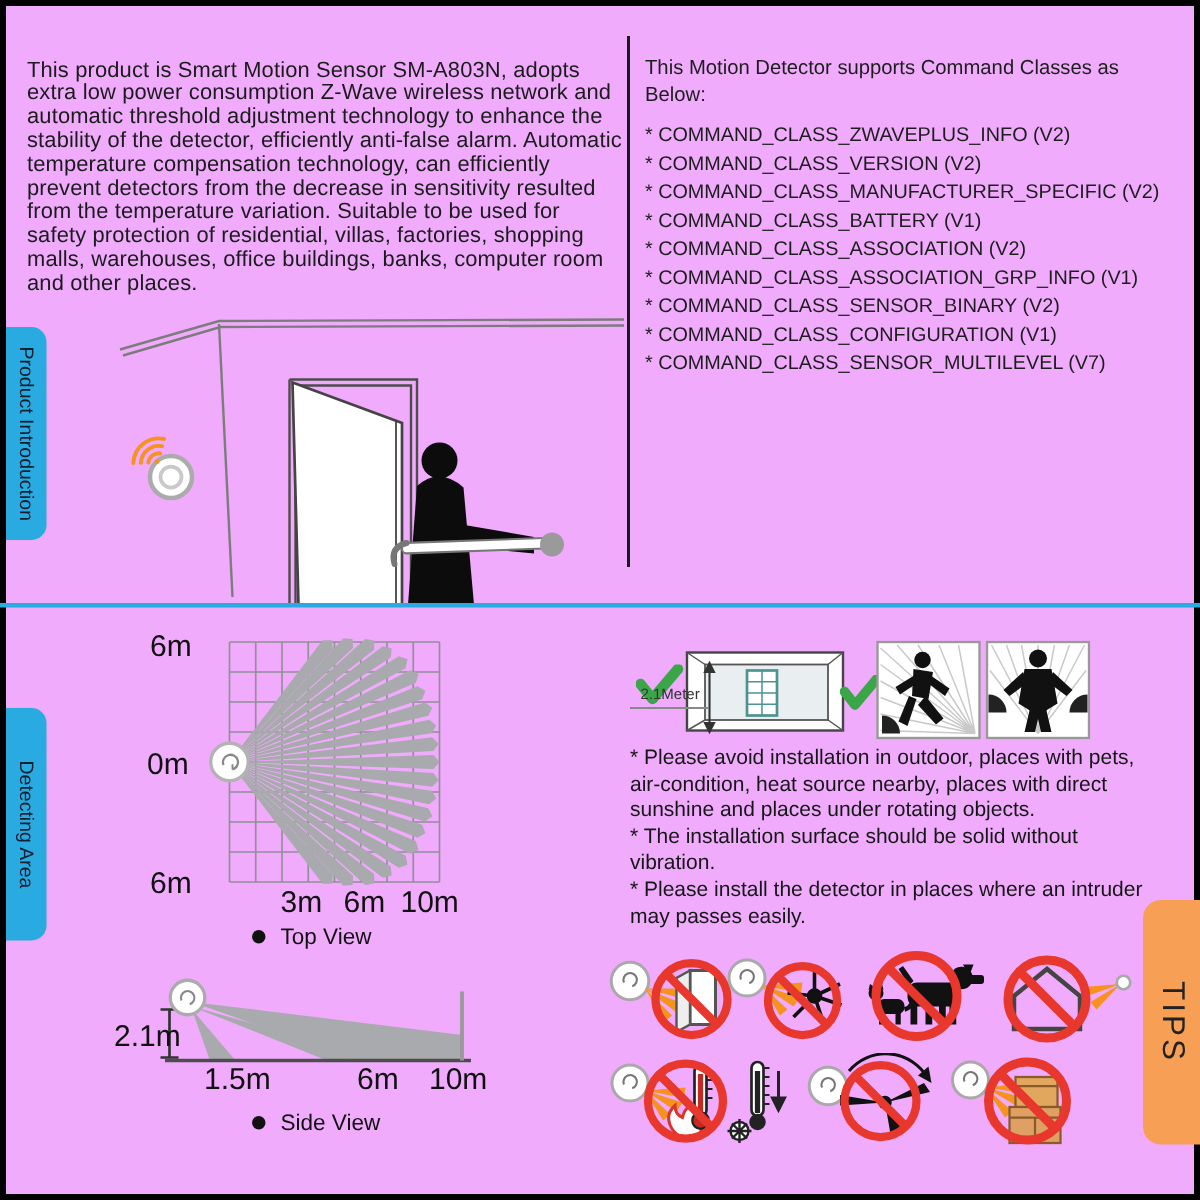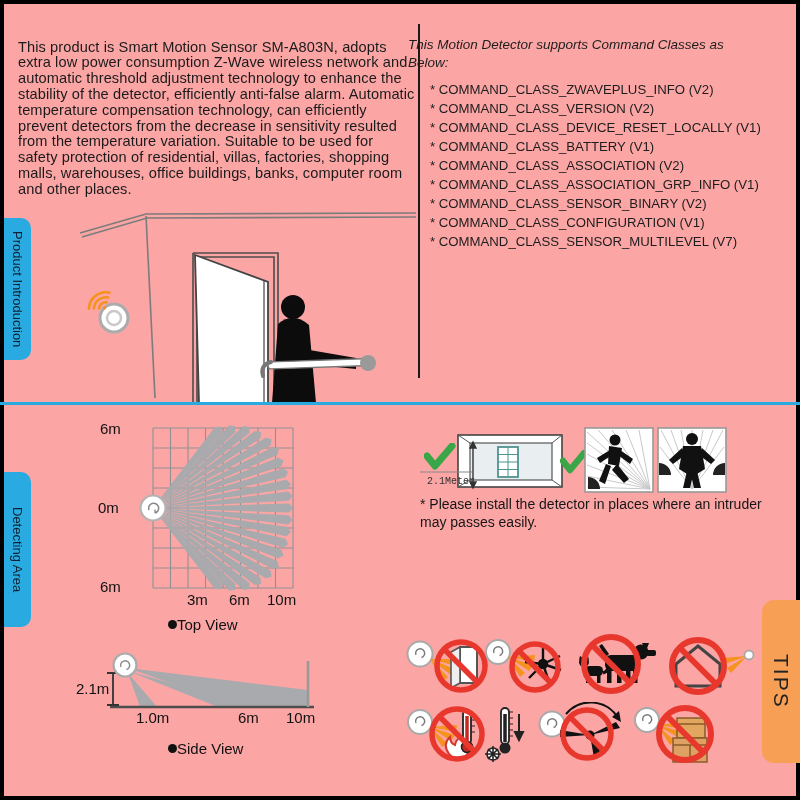--- a/index.html
+++ b/index.html
@@ -1,17 +1,17 @@
 <!DOCTYPE html>
 <html><head>
 <meta charset="utf-8">
 <style>
   html,body{margin:0;padding:0;background:#e6e6e6;}
   .page{
-    position:relative;width:800px;height:800px;background:#fca5a5;
+    position:relative;width:800px;height:800px;background:#f0abfc;
     box-shadow:inset 0 0 0 4px #000;
     font-family:"Liberation Sans",sans-serif;color:#1d1d1d;overflow:hidden;margin:0 auto;
   }
   .abs{position:absolute;}
   .intro{
     left:18px;top:25px;width:398px;font-size:14.6px;line-height:15.8px;
     letter-spacing:.1px;color:#1b1b1b;
   }
   .vdiv{left:418px;top:24px;width:2px;height:354px;background:#1a1a1a;}
   .hdiv{left:0;top:402px;width:800px;height:3px;background:#29ABE2;}
@@ -22,26 +22,26 @@
   .tab-left span{
     writing-mode:vertical-rl;font-size:13px;color:#102030;white-space:nowrap;
   }
   .tab-right{
     right:0;width:38px;background:#F7A055;border-radius:12px 0 0 12px;
     display:flex;align-items:center;justify-content:center;
   }
   .tab-right span{
     writing-mode:vertical-rl;font-size:21px;color:#222;letter-spacing:2px;
   }
-  .cc-head{left:408px;top:36px;width:332px;font-size:13.5px;line-height:17.5px;font-style:italic;}
+  .cc-head{left:430px;top:36px;width:332px;font-size:13.5px;line-height:17.5px;}
   .cc-list{left:430px;top:80px;list-style:none;margin:0;padding:0;
     font-size:13.2px;line-height:19px;white-space:nowrap;}
-  .dia-label{font-size:15px;color:#111;}
+  .dia-label{font-size:20px;color:#111;}
   .small-label{font-size:10px;color:#333;}
-  .caption{display:flex;align-items:center;}
+  .caption{display:flex;align-items:center;gap:10px;}
   .caption .dot{width:9px;height:9px;border-radius:50%;background:#111;display:inline-block;}
   .caption span.txt{font-size:15px;color:#111;}
   .tips-text{left:420px;top:496px;width:350px;font-size:14px;line-height:17.6px;color:#161616;}
   .tips-text p{margin:0;}
   svg{display:block;}
 </style>
 </head>
 <body>
 
 <div class="page">
@@ -52,21 +52,21 @@
 
   <div class="abs tab-left" style="left:4px;top:218px;height:142px;">
     <span>Product Introduction</span>
   </div>
 
   <div class="abs cc-head">This Motion Detector supports Command Classes as Below:</div>
 
   <ul class="abs cc-list">
     <li>* COMMAND_CLASS_ZWAVEPLUS_INFO (V2)</li>
     <li>* COMMAND_CLASS_VERSION (V2)</li>
-    <li>* COMMAND_CLASS_DEVICE_RESET_LOCALLY (V1)</li>
+    <li>* COMMAND_CLASS_MANUFACTURER_SPECIFIC (V2)</li>
     <li>* COMMAND_CLASS_BATTERY (V1)</li>
     <li>* COMMAND_CLASS_ASSOCIATION (V2)</li>
     <li>* COMMAND_CLASS_ASSOCIATION_GRP_INFO (V1)</li>
     <li>* COMMAND_CLASS_SENSOR_BINARY (V2)</li>
     <li>* COMMAND_CLASS_CONFIGURATION (V1)</li>
     <li>* COMMAND_CLASS_SENSOR_MULTILEVEL (V7)</li>
   </ul>
 
   <svg class="abs" style="left:60px;top:200px;" width="360" height="203" viewBox="0 0 360 203">
     <g stroke="#7c7c7c" stroke-width="1.6" fill="none">
@@ -212,21 +212,21 @@
     <path d="M248,16 L248,62" stroke="#9a9a9a" stroke-width="2.6" fill="none"></path>
     <g stroke="#333" stroke-width="1.8" fill="none">
       <path d="M53,28 L53,60 M47,28 L59,28 M47,60 L59,60"></path>
     </g>
     <g>
       <circle cx="65" cy="20" r="11.5" fill="#fff" stroke="#ababab" stroke-width="2.2"></circle>
       <path d="M61,22 a4.5,4.5 0 1 1 5.5,2.5" fill="none" stroke="#888" stroke-width="1.4"></path>
     </g>
   </svg>
   <span class="abs dia-label" style="left:76px;top:680px;">2.1m</span>
-  <span class="abs dia-label" style="left:136px;top:709px;">1.0m</span>
+  <span class="abs dia-label" style="left:136px;top:709px;">1.5m</span>
   <span class="abs dia-label" style="left:238px;top:709px;">6m</span>
   <span class="abs dia-label" style="left:286px;top:709px;">10m</span>
   <div class="abs caption" style="left:168px;top:740px;justify-content:center;">
     <span class="dot"></span>
     <span class="txt">Side View</span>
   </div>
 
   <svg class="abs" style="left:424px;top:443px;" width="32" height="28" viewBox="0 0 32 28">
     <path d="M3,13 L11,23 L28,3" fill="none" stroke="#3BA648" stroke-width="7" stroke-linecap="round" stroke-linejoin="round"></path>
   </svg>
@@ -238,21 +238,21 @@
       <rect x="78" y="17" width="20" height="30" fill="#fff" stroke="#4D9390" stroke-width="1.8"></rect>
       <path d="M88,17 V47 M78,24.5 H98 M78,32 H98 M78,39.5 H98" stroke="#4D9390" stroke-width="1"></path>
     </g>
     <g stroke="#333" stroke-width="1.4" fill="#333">
       <line x1="53" y1="16" x2="53" y2="54"></line>
       <polygon points="53,12 50,18 56,18"></polygon>
       <polygon points="53,58 50,52 56,52"></polygon>
     </g>
     <line x1="0" y1="42" x2="52" y2="42" stroke="#888" stroke-width="1.2"></line>
   </svg>
-  <span class="abs small-label" style="left:427px;top:476px;font-family:Liberation Mono, monospace;">2.1Meter</span>
+  <span class="abs small-label" style="left:427px;top:458px;">2.1Meter</span>
 
   <svg class="abs" style="left:560px;top:450px;" width="28" height="25" viewBox="0 0 28 25">
     <path d="M3,11 L10,20 L25,2" fill="none" stroke="#3BA648" stroke-width="6.5" stroke-linecap="round" stroke-linejoin="round"></path>
   </svg>
 
   <svg class="abs" style="left:584px;top:427px;" width="70" height="66" viewBox="0 0 70 66">
     <rect x="1" y="1" width="68" height="64" fill="#fff" stroke="#999" stroke-width="1.6"></rect>
     <g stroke="#c9c9c9" stroke-width="1">
       <path d="M66,62 L3,5 M66,62 L3,16 M66,62 L3,27 M66,62 L3,38 M66,62 L3,49 M66,62 L3,60 M66,62 L14,3 M66,62 L28,3 M66,62 L42,3 M66,62 L55,3"></path>
     </g>
@@ -278,20 +278,22 @@
       <polygon points="30,44 26,61 33,61 36,48"></polygon>
       <polygon points="40,44 44,61 37,61 34,48"></polygon>
       <polygon points="25,21 12,33 16,37 28,28"></polygon>
       <polygon points="45,21 58,33 54,37 42,28"></polygon>
     </g>
     <path d="M2,36 A12,12 0 0 1 14,48 L2,48 Z" fill="#222"></path>
     <path d="M68,36 A12,12 0 0 0 56,48 L68,48 Z" fill="#222"></path>
   </svg>
 
   <div class="abs tips-text">
+    <p>* Please avoid installation in outdoor, places with pets, air-condition, heat source nearby, places with direct sunshine and places under rotating objects.</p>
+    <p>* The installation surface should be solid without vibration.</p>
     <p>* Please install the detector in places where an intruder may passes easily.</p>
   </div>
 
   <div class="abs tab-right" style="top:600px;height:163px;">
     <span>TIPS</span>
   </div>
 
   <svg class="abs" style="left:403px;top:637px;" width="90" height="62" viewBox="0 0 90 62">
     <circle cx="17" cy="17" r="12.5" fill="#fff" stroke="#a9a9a9" stroke-width="2"></circle>
     <path d="M13,18 a4.5,4.5 0 1 1 5.5,2.5" fill="none" stroke="#777" stroke-width="1.4"></path>

